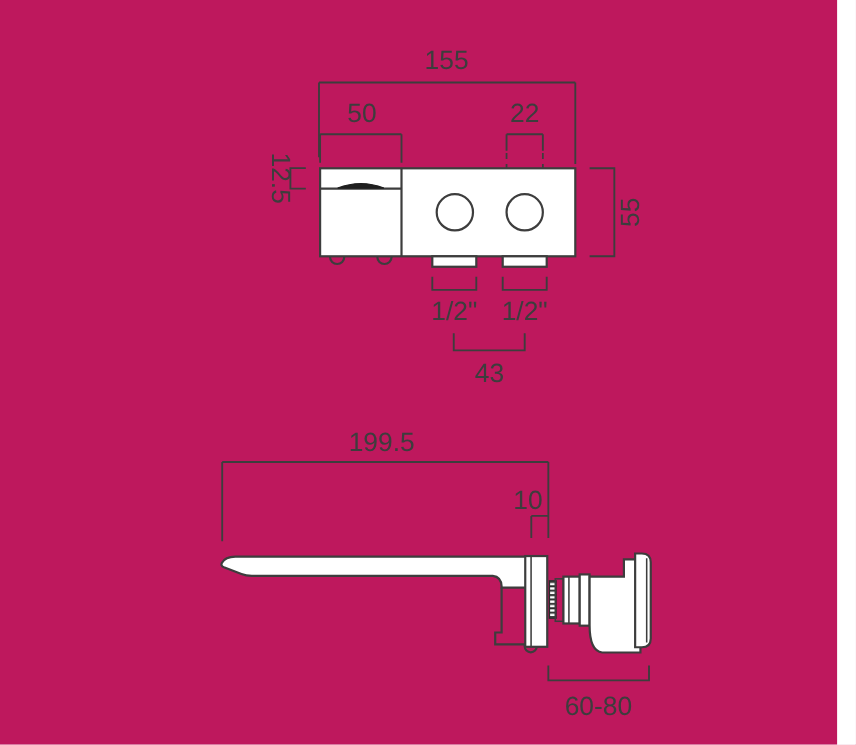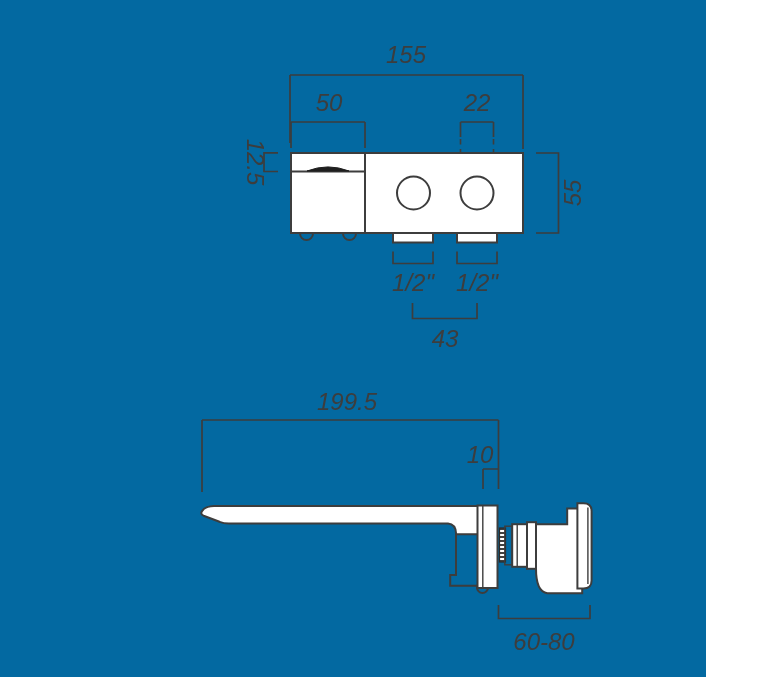--- a/index.html
+++ b/index.html
@@ -1,17 +1,17 @@
 <!DOCTYPE html>
 <html><head>
 <meta charset="utf-8">
 <style>
   html,body{margin:0;padding:0;background:#ffffff;}
-  .stage{position:relative;width:706px;height:677px;background:#0369a1;overflow:hidden;
-         font-family:"Liberation Sans", sans-serif;font-style:italic;}
+  .stage{position:relative;width:761px;height:677px;background:#be185d;overflow:hidden;
+         font-family:"Liberation Sans", sans-serif;}
   svg{position:absolute;left:0;top:0;}
   .dim{stroke:#3d3d3d;stroke-width:1.7;fill:none;}
   .dimdash{stroke:#3d3d3d;stroke-width:1.6;fill:none;stroke-dasharray:5.5 4.5;}
   .part{stroke:#3d3d3d;stroke-width:2;fill:#ffffff;}
   .partline{stroke:#3d3d3d;stroke-width:2;fill:none;}
   .thin{stroke:#3d3d3d;stroke-width:1.4;fill:none;}
   .txt{font-family:"Liberation Sans", sans-serif;font-size:24px;fill:#3d3d3d;}
   .mid{text-anchor:middle;}
 </style>
 </head>

